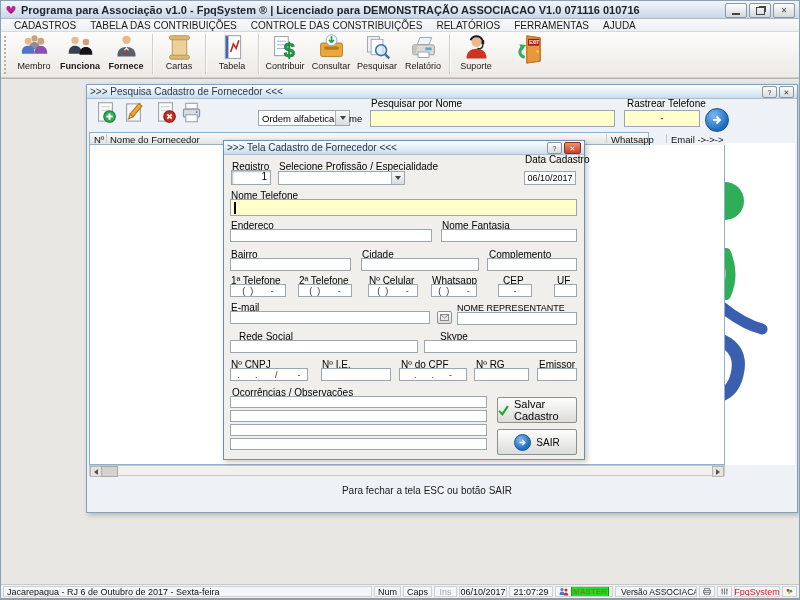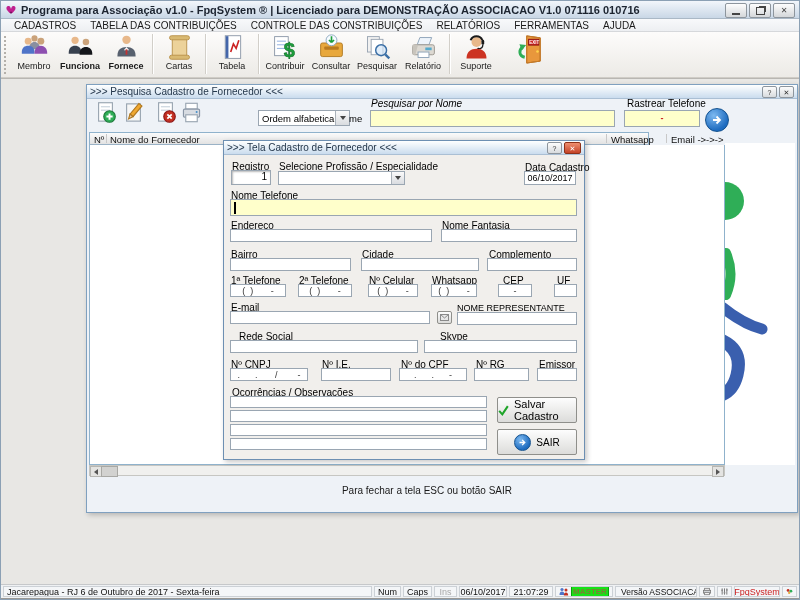--- a/index.html
+++ b/index.html
@@ -305,21 +305,21 @@
       </div>
 
       <span class="fl" style="left:172px;top:27px;">Tipo do Filtro</span>
       <div class="dd" style="left:171px;top:25px;width:92px;height:16px;">
         <span class="dd-text" style="top:2px;">Ordem alfabetica Nome</span>
         <span class="dd-btn">
             <span class="tri-down"></span>
           </span>
       </div>
 
-      <span class="fl" style="left:284px;top:13px;font-style:italic;">Pesquisar por Nome</span>
+      <span class="fl" style="left:284px;top:13px;">Pesquisar por Nome</span>
       <div class="fi yel" style="left:283px;top:25px;width:245px;height:17px;">
         <span></span>
       </div>
 
       <span class="fl" style="left:540px;top:13px;">Rastrear Telefone</span>
       <div class="fi yel" style="left:537px;top:25px;width:76px;height:17px;">
         <span class="mask" style="color:#cc2222;font-weight:bold;line-height:15px;">-</span>
       </div>
 
       <div class="roundbtn" style="left:618px;top:23px;width:22px;height:22px;">
@@ -379,21 +379,21 @@
       <div class="fi sunken" style="left:7px;top:29px;width:40px;height:15px;text-align:right;padding-right:3px;">
         <span>1</span>
       </div>
       <span class="fl" style="left:55px;top:20px;">Selecione Profissão / Especialidade</span>
       <div class="dd" style="left:54px;top:30px;width:127px;height:14px;">
         <span class="dd-text"></span>
         <span class="dd-btn" style="width:12px;">
             <span class="tri-down"></span>
           </span>
       </div>
-      <span class="fl" style="left:301px;top:21px;">Data Cadastro</span>
+      <span class="fl" style="left:301px;top:13px;">Data Cadastro</span>
       <div class="fi" style="left:300px;top:30px;width:52px;height:14px;font-size:9px;text-align:center;line-height:12px;">
         <span>06/10/2017</span>
       </div>
 
       <span class="fl" style="left:7px;top:49px;">Nome Telefone</span>
       <div class="fi yel" style="left:6px;top:58px;width:347px;height:17px;">
         <span></span>
         <span class="cursorbar"></span>
       </div>
 

